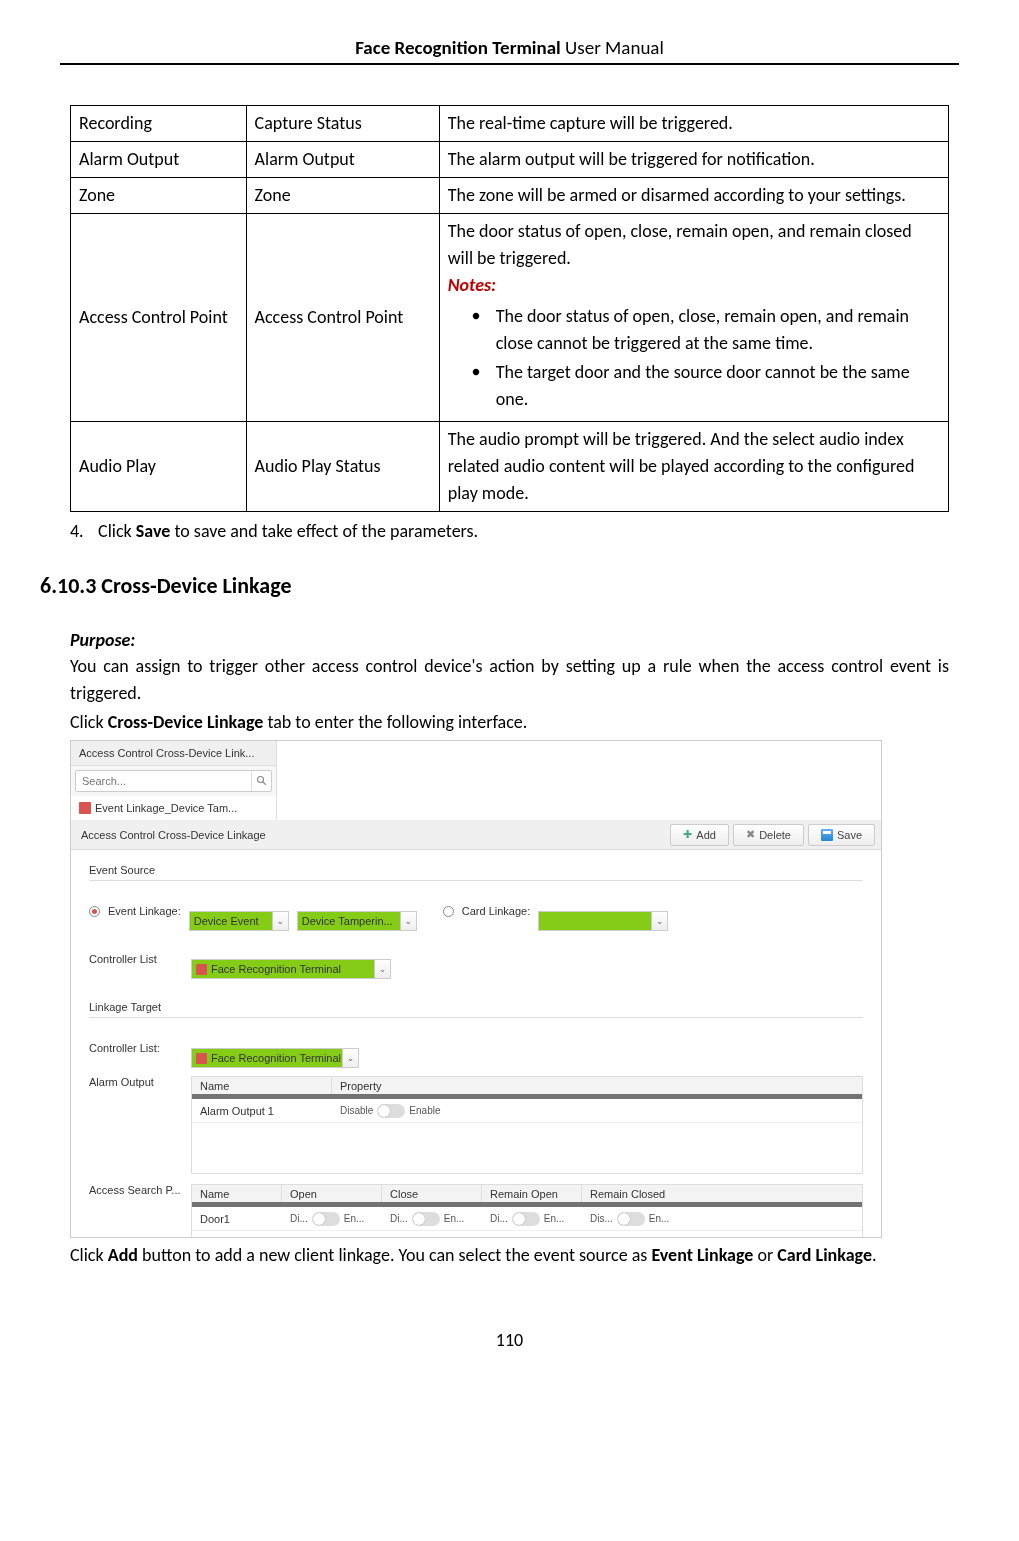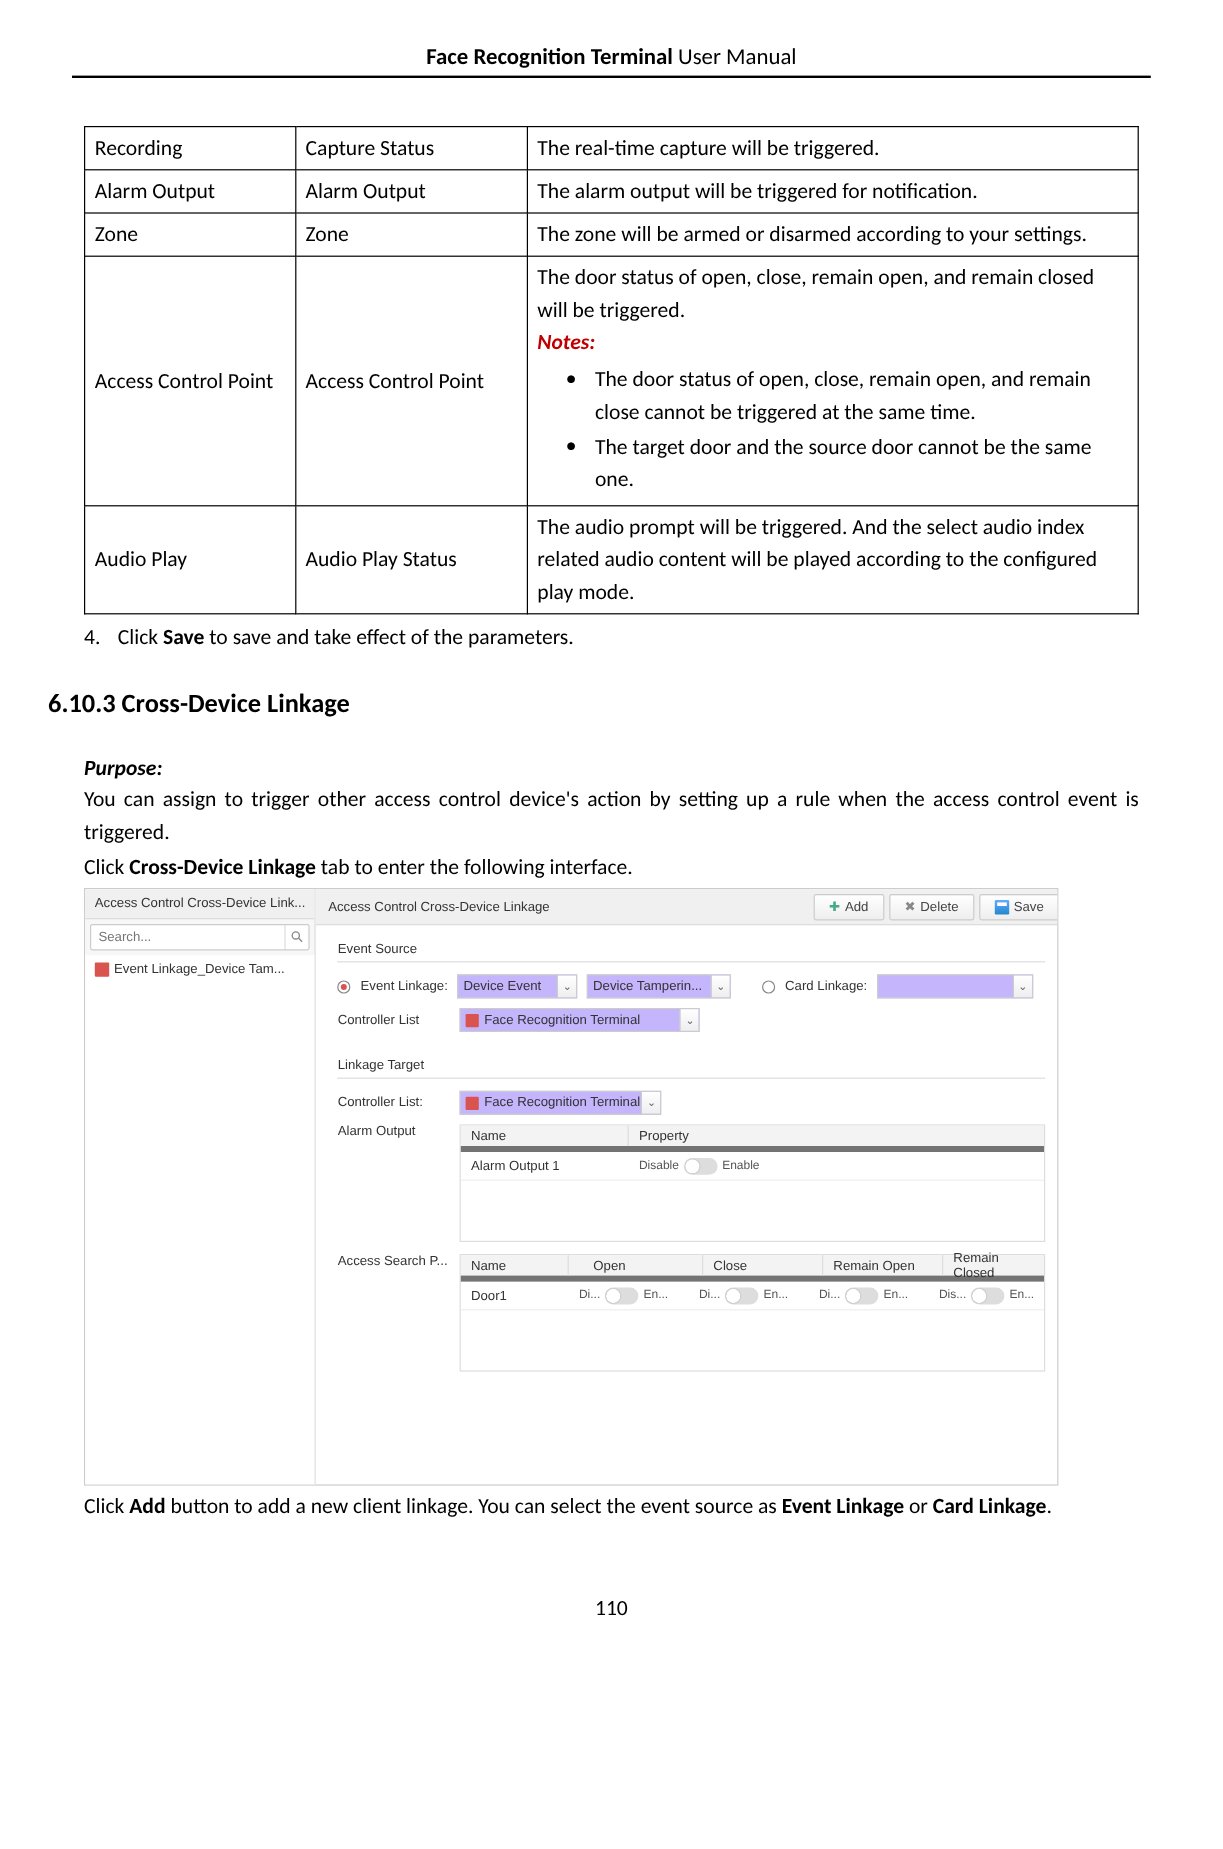--- a/index.html
+++ b/index.html
@@ -58,20 +58,21 @@
       width: 812px;
       height: 498px;
       border: 1px solid #ccc;
       background: #fff;
       font-family: Tahoma, Arial, sans-serif;
       font-size: 11px;
       color: #333;
       display: flex;
       margin: 4px 0;
       overflow: hidden;
+      flex-direction: column;
     }
     .ss-left {
       width: 206px;
       border-right: 1px solid #ddd;
       display: flex;
       flex-direction: column;
       background: #f7f7f7;
     }
     .ss-left-title {
       background: #f0f0f0;
@@ -174,24 +175,25 @@
     }
     .ss-label { width: 94px; color: #333; }
     .ss-radio {
       width: 11px; height: 11px; border: 1px solid #888; border-radius: 50%;
       display: inline-flex; align-items: center; justify-content: center;
     }
     .ss-radio.checked::after {
       content: ""; width: 5px; height: 5px; background: #d9534f; border-radius: 50%;
     }
     .ss-select {
-      border: 1px solid #ccc; background: #c4b5fd; height: 20px;
+      border: 1px solid #ccc; background: #84cc16; height: 20px;
       display: flex; align-items: center; padding: 0 4px;
       font-size: 11px; color: #333;
       position: relative;
+      margin-top: 20px;
     }
     .ss-select .chev {
       position: absolute; right: 0; top: 0; bottom: 0; width: 16px;
       border-left: 1px solid #ccc;
       display: flex; align-items: center; justify-content: center;
       color: #666; font-size: 9px;
       background: linear-gradient(#fff,#eee);
     }
     .ss-select .dev-icon {
       width: 11px; height: 11px; background: #d9534f; margin-right: 4px; display: inline-block; border-radius: 1px;
@@ -386,21 +388,21 @@
                 </div>
               </div>
             </div>
 
             <div class="ss-row" style="align-items:flex-start;margin-top:10px">
               <span class="ss-label">Access Search P...</span>
               <div style="flex:1">
                 <div class="ss-tablewrap">
                   <div class="ss-thead" id="acp-head">
                       <div class="ss-th" style="width: 90px;">Name</div>
-                      <div class="ss-th" style="width: 100px; margin-left: 12px;">Open</div>
+                      <div class="ss-th" style="width: 100px;">Open</div>
                       <div class="ss-th" style="width: 100px;">Close</div>
                       <div class="ss-th" style="width: 100px;">Remain Open</div>
                       <div class="ss-th" style="flex: 1 1 0%; border-right: none;">Remain Closed</div>
                     </div>
                   <div class="ss-trow" id="acp-row">
                       <div class="ss-td" style="width: 90px;">Door1</div>
                       <div class="ss-td" style="width: 100px;">
                         <span class="ss-small">Di...</span>
                         <span class="ss-toggle"></span>
                         <span class="ss-small">En...</span>

